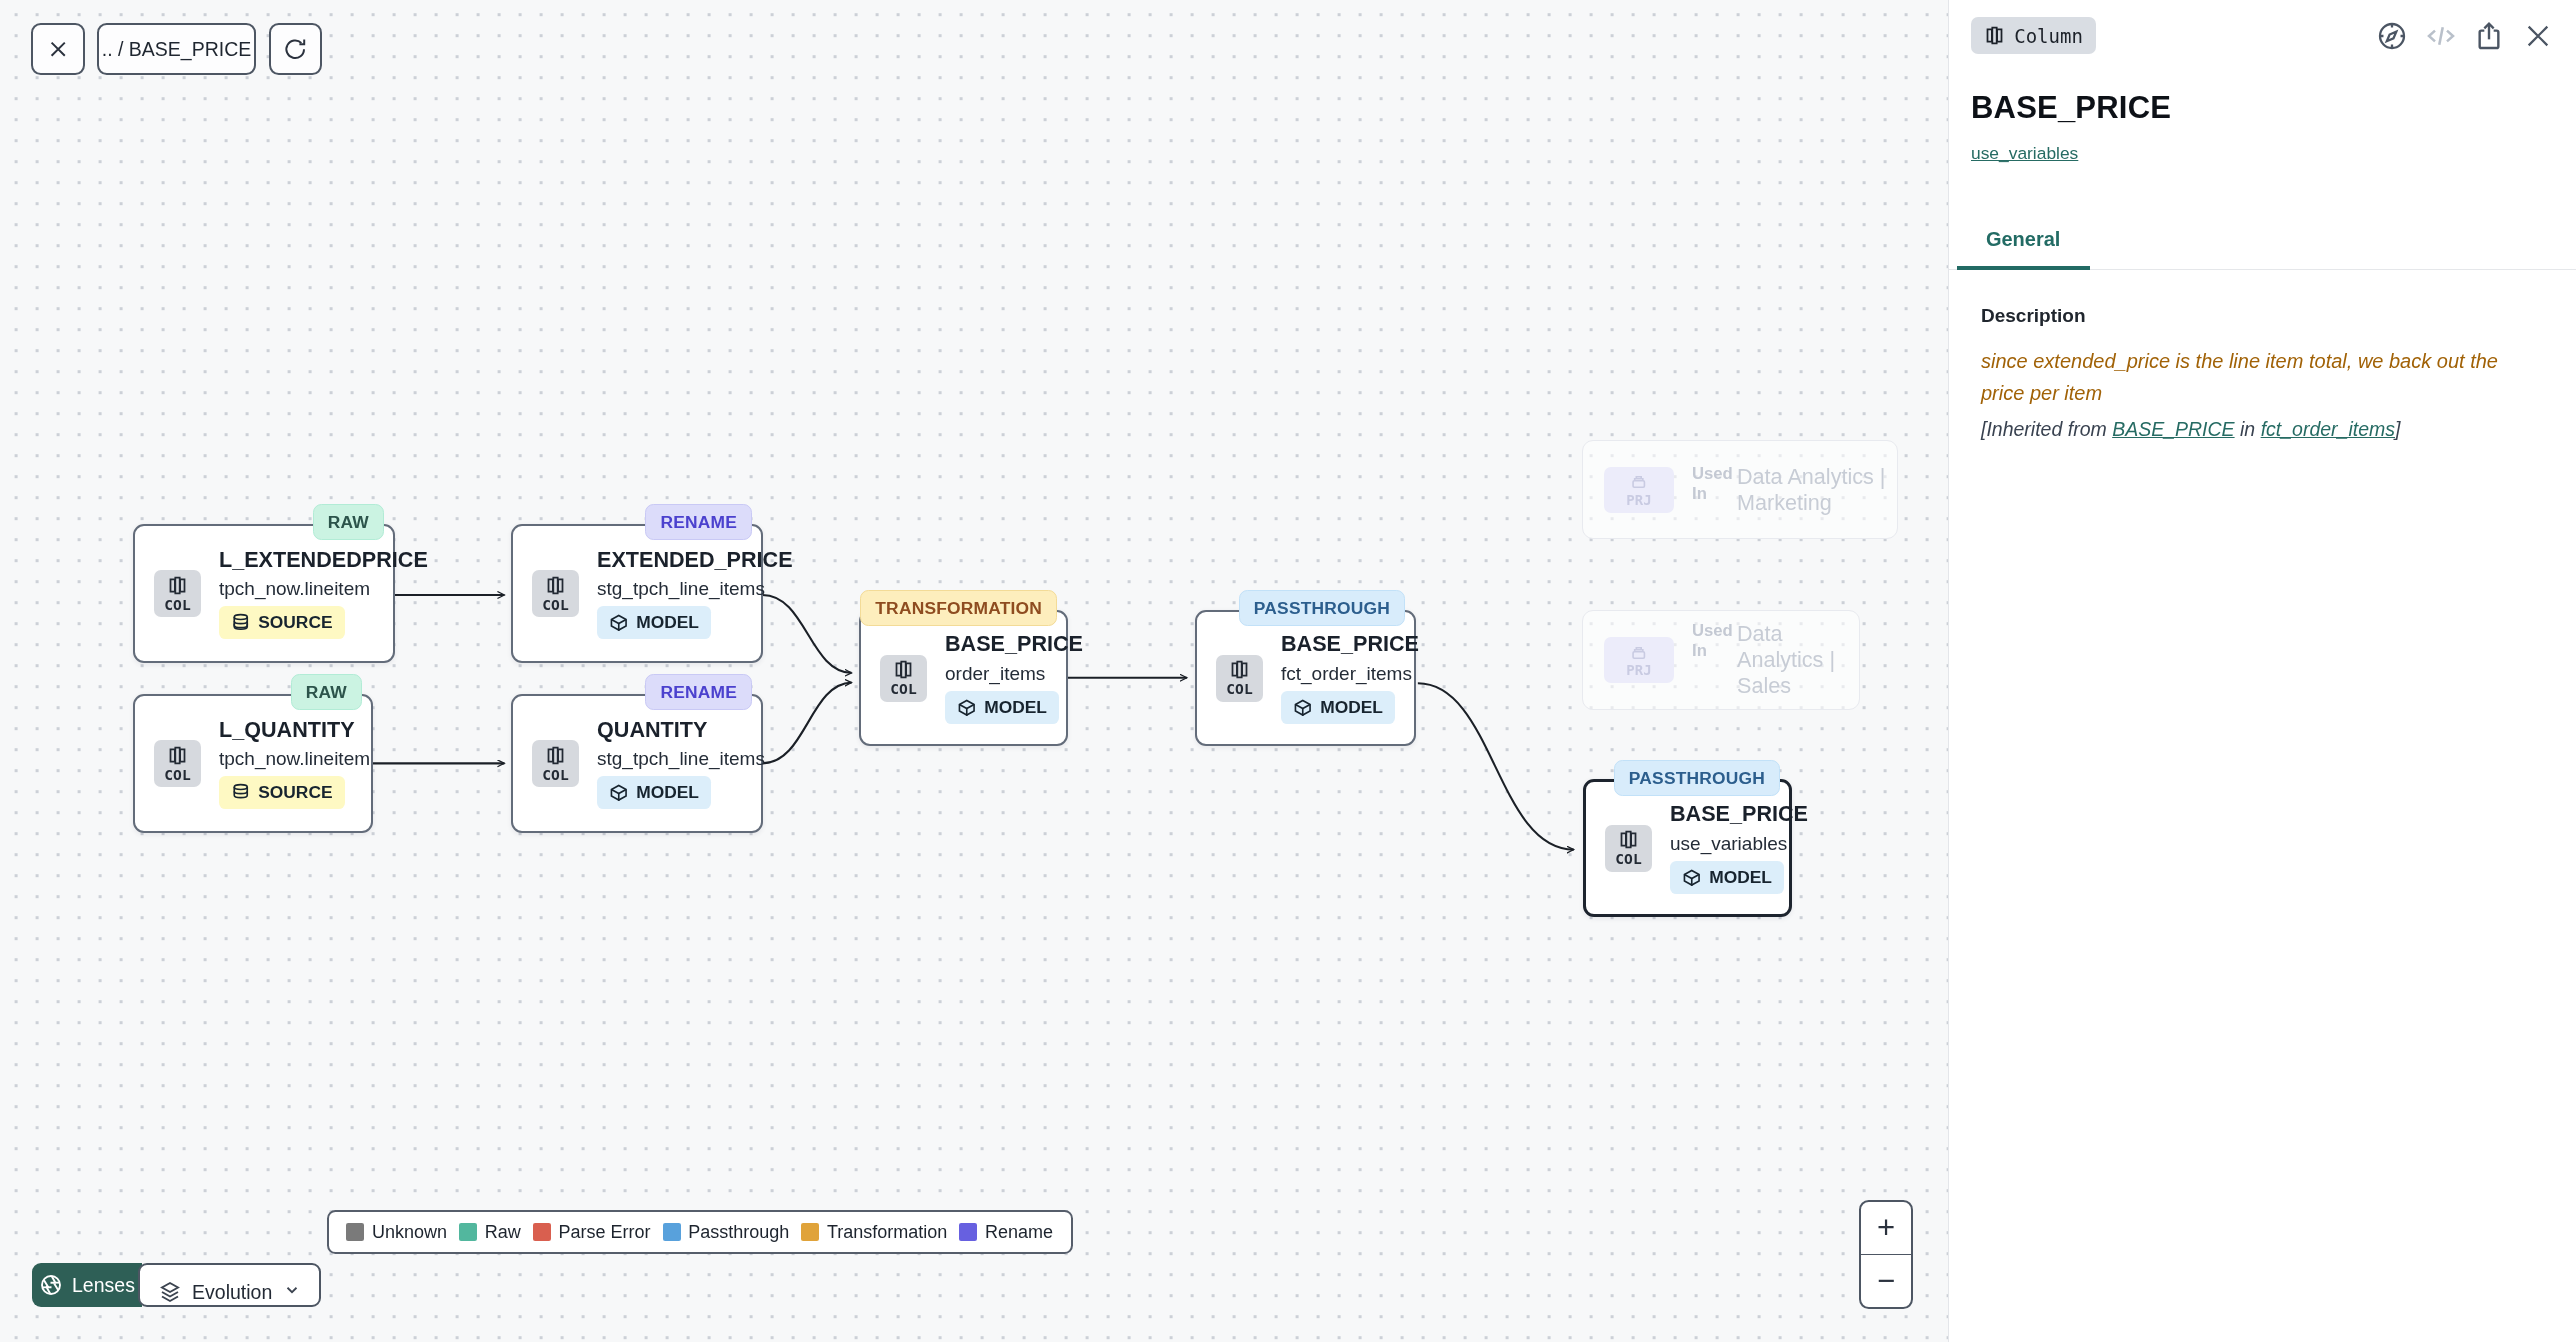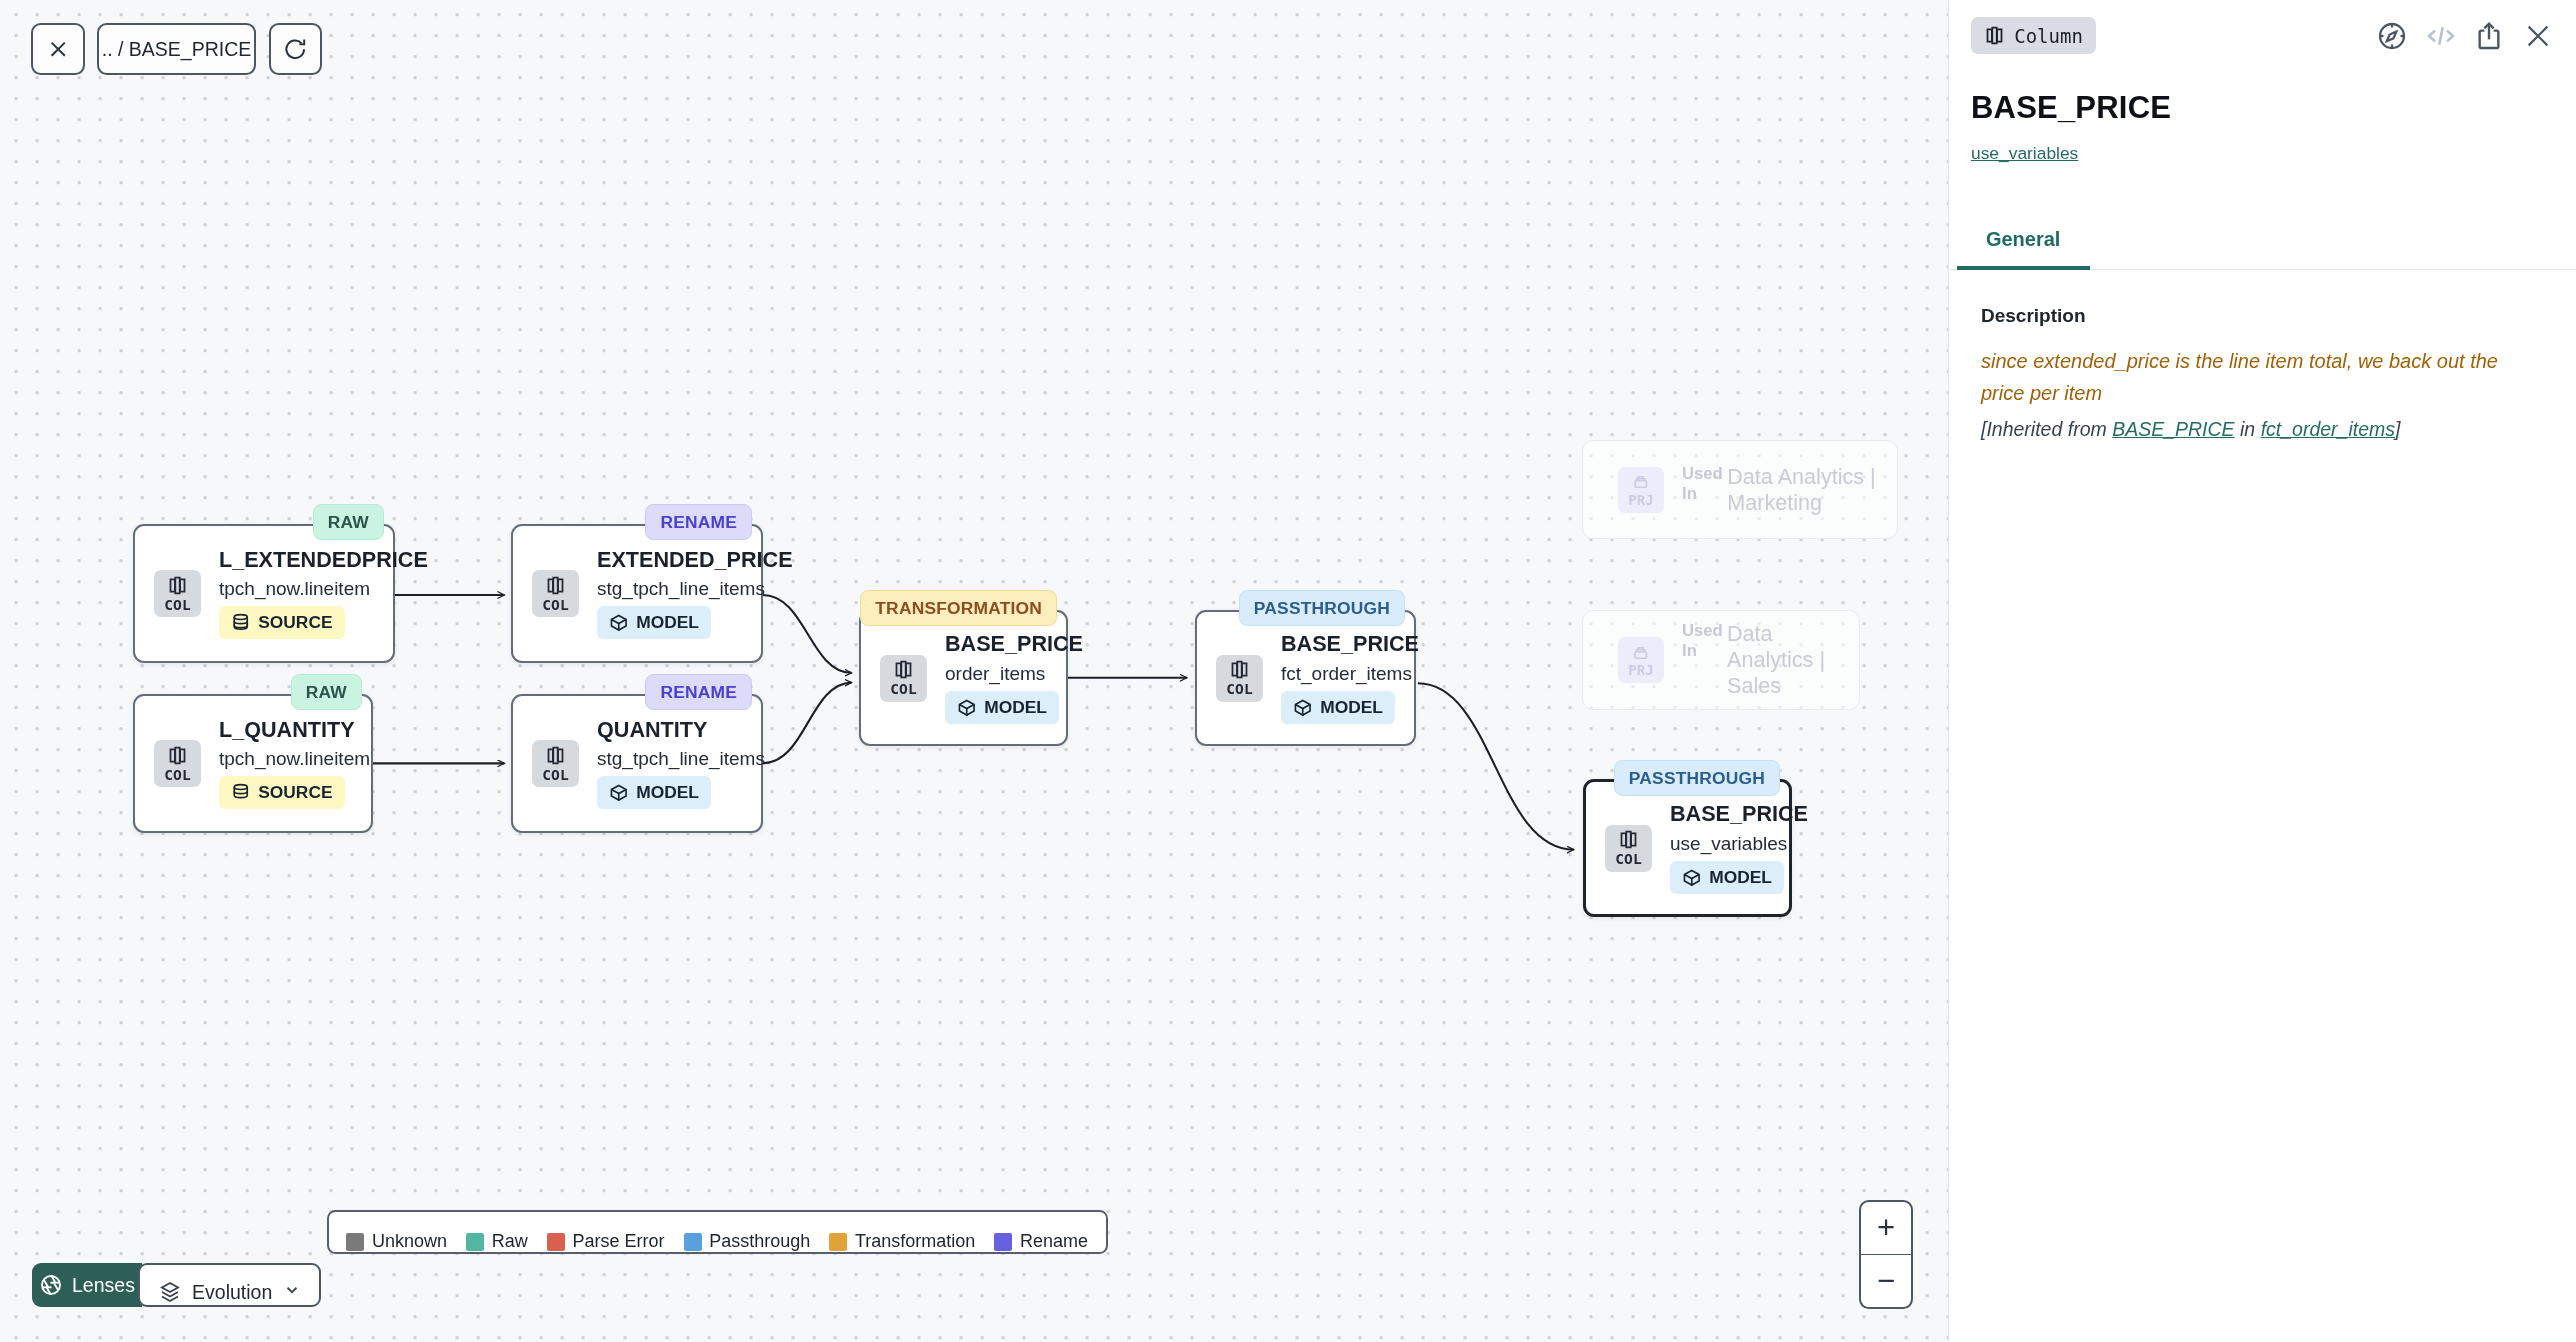--- a/index.html
+++ b/index.html
@@ -34,21 +34,21 @@
   .node-sub { font-size:19px; color:#242c37; }
   .kind-badge { display:flex; align-items:center; gap:7.7px; height:33px; padding:0 12px; border-radius:6.3px;
     font-size:17.4px; font-weight:600; width:max-content; color:#17242f; }
   .kind-source { background:#fef9c3; }
   .kind-model { background:#dceefa; }
   .kind-badge svg { width:19.5px; height:19.5px; }
 
   
   .ghost { position:absolute; background:rgba(255,255,255,.55); border:1.4px solid #e8eaef; border-radius:11px;
     display:flex; align-items:center; z-index:2; }
-  .ghost .prj-box { width:46px; height:46px; margin-left:35px; background:#ececfa; border-radius:7px;
+  .ghost .prj-box { width:70px; height:46px; margin-left:21px; background:#ececfa; border-radius:7px;
     display:flex; flex-direction:column; align-items:center; justify-content:center; color:#c9cbe2; flex:none; }
   .ghost .prj-box svg { width:19.5px; height:19.5px; }
   .ghost .prj-box span { font-family:"DejaVu Sans Mono",monospace; font-size:14px; font-weight:700; margin-top:1.4px; }
   .ghost-body { margin-left:18px; display:flex; gap:4.2px; }
   .ghost-title { font-size:16.7px; font-weight:600; color:#c4c9d3; }
   .ghost-sub { font-size:21.6px; color:#c7ccd5; }
 
   
   .sq-btn { position:absolute; background:#fdfdfe; border:2.1px solid #4d5663; border-radius:9.7px;
     display:flex; align-items:center; justify-content:center; color:#2b323e; z-index:4; }
@@ -58,21 +58,21 @@
   .lens-group { position:absolute; left:32px; top:1263px; height:44px; display:flex; z-index:4; }
   .lens-left { background:#2e5f56; color:#fff; border-radius:9px 0 0 9px; display:flex; align-items:center;
     gap:9px; padding:0 7px; font-size:19.5px; font-weight:500; }
   .lens-left svg { width:24px; height:24px; }
   .lens-right { background:#fff; border:2.1px solid #4d5663; border-radius:9px; margin-left:-4.2px;
     display:flex; gap:10.4px; padding:16px 18px; font-size:19.5px; color:#232a35; }
   .lens-right svg.layers { width:24px; height:24px; color:#3c4450; }
   .lens-right svg.chev { width:18px; height:18px; color:#3c4450; }
 
   .legend { position:absolute; left:327px; top:1210px; height:44px; background:#fff; border:2.1px solid #565e6b;
-    border-radius:8.4px; display:flex; align-items:flex-end; gap:19px; padding:0 17.4px; z-index:4; }
+    border-radius:8.4px; display:flex; align-items:center; gap:12px; padding:0 17.4px; z-index:4; }
   .legend-item { display:flex; align-items:center; gap:7.7px; font-size:18px; color:#1d242e; }
   .legend-swatch { width:18px; height:18px; border-radius:2.1px; flex:none; }
 
   .zoom-ctl { position:absolute; left:1859px; top:1200px; width:54px; height:109px; background:#fff;
     border:2.1px solid #4d5663; border-radius:9.7px; display:flex; flex-direction:column; z-index:4; overflow:hidden; }
   .zoom-ctl .zbtn { flex:1; display:flex; align-items:center; justify-content:center; font-size:31px;
     font-weight:300; color:#2b323e; }
   .zoom-ctl .zbtn:first-child { border-bottom:1.4px solid #4d5663; }
 
   

